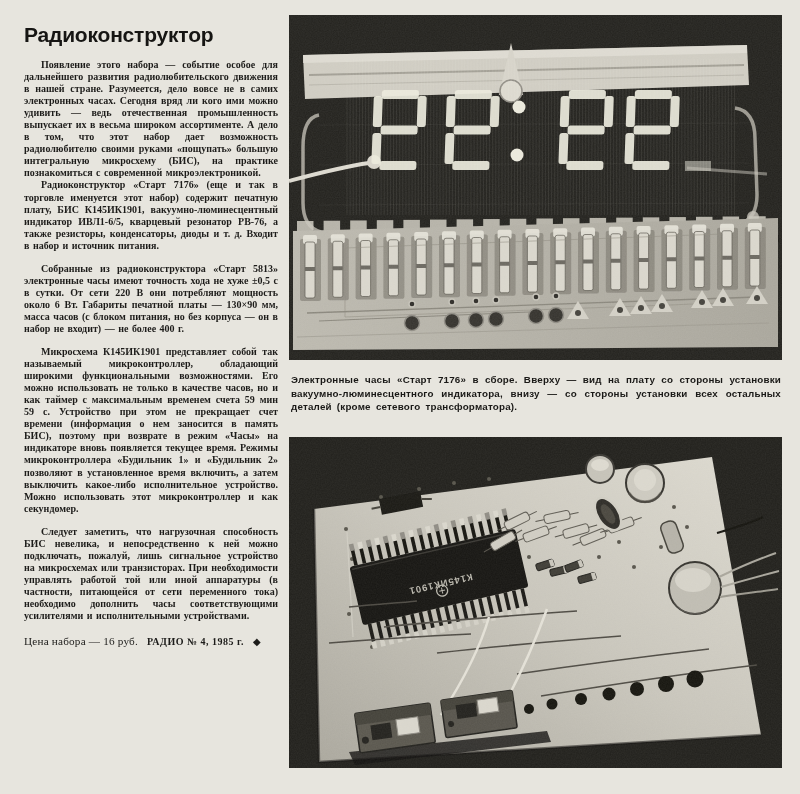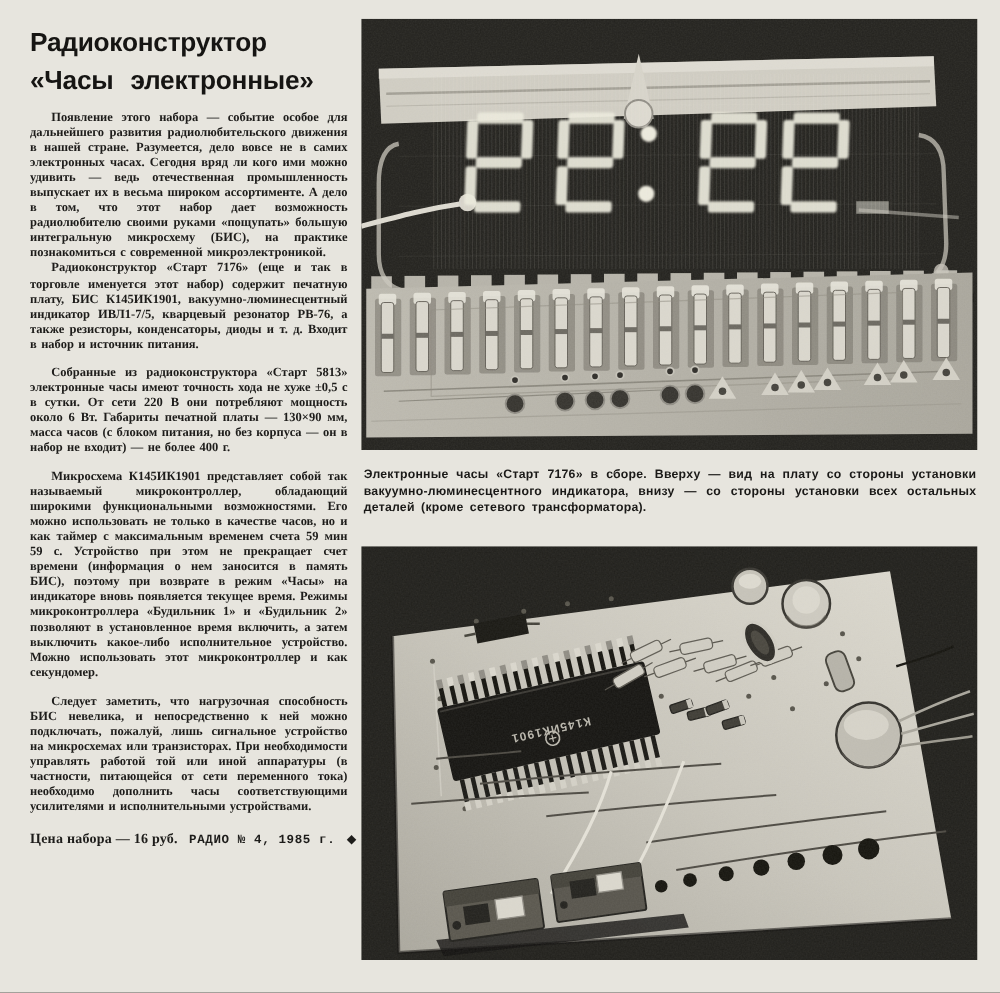--- a/index.html
+++ b/index.html
@@ -7,44 +7,43 @@
         font-family:"Liberation Serif",serif;color:#1d1c1a;overflow:hidden;margin:0 auto;}
   
   .col-left{position:absolute;left:24px;top:20px;width:254px;}
   h1.title{font-family:"Liberation Sans",sans-serif;font-weight:700;font-size:21px;
            line-height:30px;margin:0 0 9px 0;letter-spacing:-0.2px;color:#161513;}
   h1.title .t2{word-spacing:8px;}
   p.para{font-size:10px;line-height:12.05px;font-weight:700;text-align:justify;
          text-indent:17px;margin:0;word-spacing:1px;}
   p.gap{margin-top:11px;}
   .footer-line{margin-top:13px;display:flex;align-items:baseline;gap:9px;white-space:nowrap;}
-  .price{font-size:11.2px;font-weight:700;letter-spacing:0.2px;}
-  .mag{font-family:Liberation Mono, monospace;font-size:10px;font-weight:700;letter-spacing:0.5px;}
+  .price{font-size:11.2px;font-weight:400;letter-spacing:0.2px;}
+  .mag{font-family:Liberation Serif, serif;font-size:10px;font-weight:700;letter-spacing:0.5px;}
   .diamond{font-size:10px;}
   
   .col-right{position:absolute;left:289px;top:0;width:493px;height:794px;}
   figure.photo{position:absolute;left:0;margin:0;padding:0;}
   .photo1{top:15px;width:493px;height:345px;}
   .photo2{top:437px;width:493px;height:331px;}
   .caption{position:absolute;left:2px;top:373px;width:490px;
            font-family:"Liberation Sans",sans-serif;font-size:9.8px;line-height:13.6px;
            font-weight:700;text-align:justify;word-spacing:2.2px;letter-spacing:0.2px;color:#1a1917;}
   svg{display:block;width:100%;height:100%;}
 </style>
 </head>
 <body>
 
 <div class="page">
 
   <div class="col-left">
     <h1 class="title"><span class="t1">Радиоконструктор</span><br>
-      <span class="t2">«Часы  электронные»</span>
     </h1>
     <p class="para">Появление этого набора — событие особое для дальнейшего развития радиолюбительского движения в нашей стране. Разумеется, дело вовсе не в самих электронных часах. Сегодня вряд ли кого ими можно удивить — ведь отечественная промышленность выпускает их в весьма широком ассортименте. А дело в том, что этот набор дает возможность радиолюбителю своими руками «пощупать» большую интегральную микросхему (БИС), на практике познакомиться с современной микроэлектроникой.</p>
-    <p class="para">Радиоконструктор «Старт 7176» (еще и так в торговле именуется этот набор) содержит печатную плату, БИС К145ИК1901, вакуумно-люминесцентный индикатор ИВЛ1-7/5, кварцевый резонатор РВ-76, а также резисторы, конденсаторы, диоды и т. д. Входит в набор и источник питания.</p>
+    <p class="para">Радиоконструктор «Старт 7176» (еще и так в торговле именуется этот набор) содержит печатную плату, БИС К145ИК1901, вакуумно-люминесцентный индикатор ИВЛ1-6/5, кварцевый резонатор РВ-76, а также резисторы, конденсаторы, диоды и т. д. Входит в набор и источник питания.</p>
     <p class="para gap">Собранные из радиоконструктора «Старт 5813» электронные часы имеют точность хода не хуже ±0,5 с в сутки. От сети 220 В они потребляют мощность около 6 Вт. Габариты печатной платы — 130×90 мм, масса часов (с блоком питания, но без корпуса — он в набор не входит) — не более 400 г.</p>
     <p class="para gap">Микросхема К145ИК1901 представляет собой так называемый микроконтроллер, обладающий широкими функциональными возможностями. Его можно использовать не только в качестве часов, но и как таймер с максимальным временем счета 59 мин 59 с. Устройство при этом не прекращает счет времени (информация о нем заносится в память БИС), поэтому при возврате в режим «Часы» на индикаторе вновь появляется текущее время. Режимы микроконтроллера «Будильник 1» и «Будильник 2» позволяют в установленное время включить, а затем выключить какое-либо исполнительное устройство. Можно использовать этот микроконтроллер и как секундомер.</p>
     <p class="para gap">Следует заметить, что нагрузочная способность БИС невелика, и непосредственно к ней можно подключать, пожалуй, лишь сигнальное устройство на микросхемах или транзисторах. При необходимости управлять работой той или иной аппаратуры (в частности, питающейся от сети переменного тока) необходимо дополнить часы соответствующими усилителями и исполнительными устройствами.</p>
     <div class="footer-line">
       <span class="price">Цена набора — 16 руб.</span>
       <span class="mag">РАДИО № 4, 1985 г.</span>
       <span class="diamond">◆</span>
     </div>
   </div>
 

